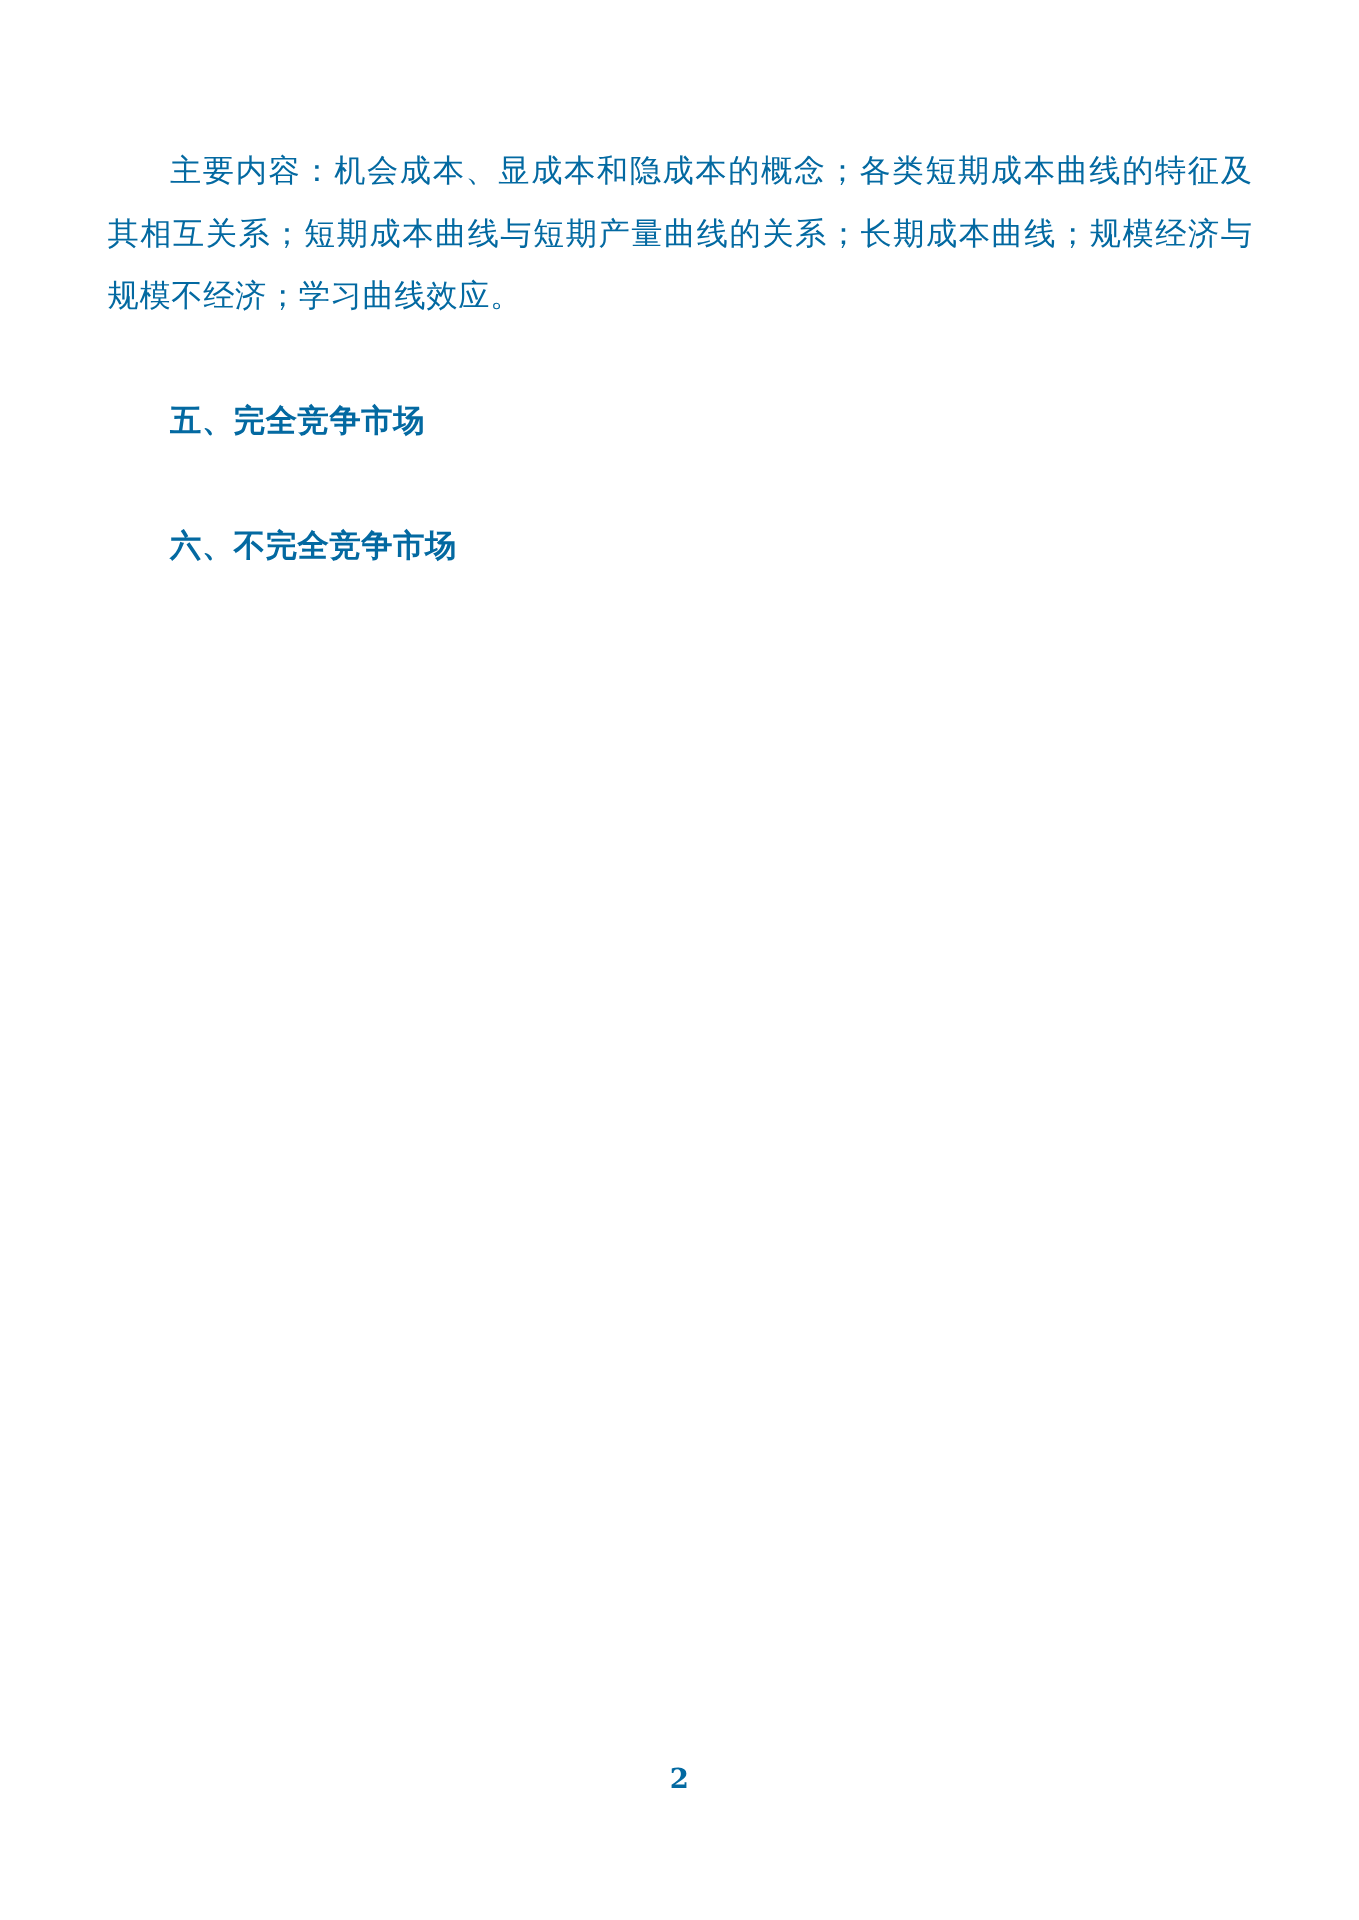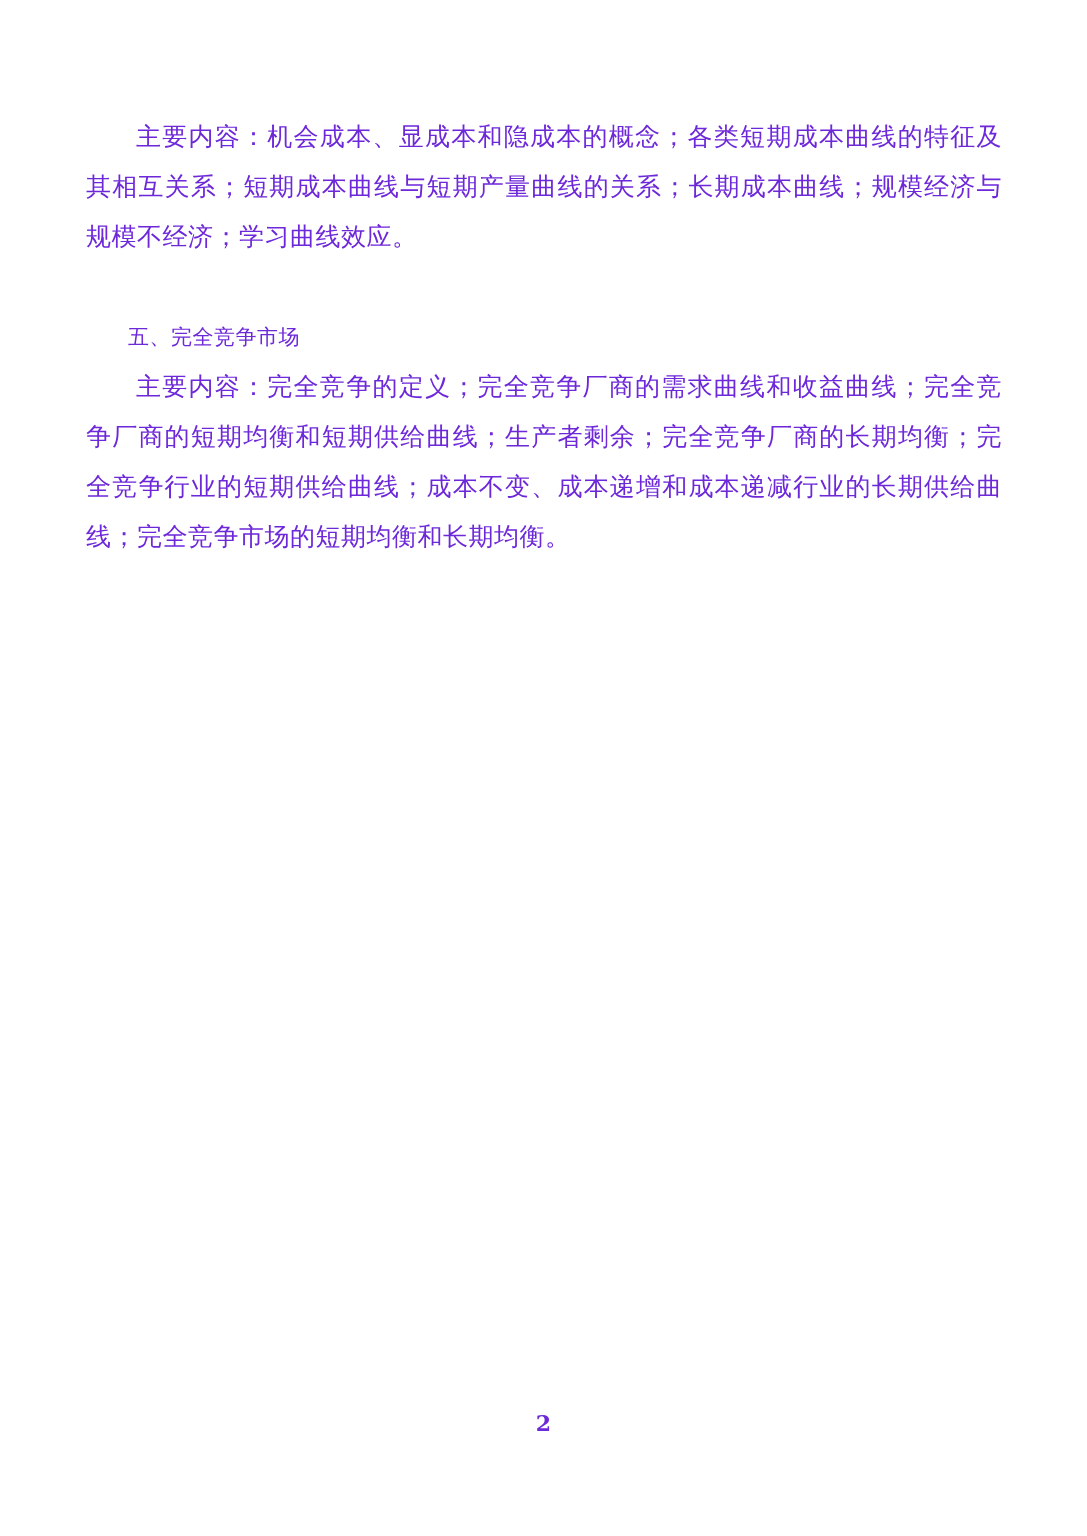--- a/index.html
+++ b/index.html
@@ -6,45 +6,45 @@
     margin: 0;
     padding: 0;
     background: #ffffff;
   }
   .page {
     position: relative;
     width: 1087px;
     height: 1536px;
     margin: 0 auto;
     background: #ffffff;
-    color: #6d28d9;
+    color: #0369a1;
     font-family: "DejaVu Serif", "Liberation Serif", serif;
     overflow: hidden;
     box-sizing: border-box;
   }
   .content {
     position: absolute;
     top: 112px;
     left: 86px;
     width: 916px;
   }
   .para {
     font-size: 25px;
     line-height: 50px;
     letter-spacing: 0.5px;
     text-align: justify;
     text-justify: inter-character;
     text-indent: 2em;
     margin: 0;
   }
   .heading {
-    font-size: 21px;
+    font-size: 25px;
     line-height: 50px;
     letter-spacing: 0.5px;
-    font-weight: normal;
+    font-weight: bold;
     text-indent: 2em;
     margin: 0;
   }
   
   .gap-before {
     margin-top: 50px;
   }
   .page-number {
     position: absolute;
     top: 1408px;
@@ -58,21 +58,21 @@
 </style>
 </head>
 <body>
 
 <div class="page">
   <div class="content">
 
     <p class="para">主要内容：机会成本、显成本和隐成本的概念；各类短期成本曲线的特征及其相互关系；短期成本曲线与短期产量曲线的关系；长期成本曲线；规模经济与规模不经济；学习曲线效应。</p>
 
     <h2 class="heading gap-before">五、完全竞争市场</h2>
-    <p class="para">主要内容：完全竞争的定义；完全竞争厂商的需求曲线和收益曲线；完全竞争厂商的短期均衡和短期供给曲线；生产者剩余；完全竞争厂商的长期均衡；完全竞争行业的短期供给曲线；成本不变、成本递增和成本递减行业的长期供给曲线；完全竞争市场的短期均衡和长期均衡。</p>
 
+    <h2 class="heading gap-before">六、不完全竞争市场</h2>
 
 
 
   </div>
 
   <div class="page-number">2</div>
 </div>
 
 </body></html>

